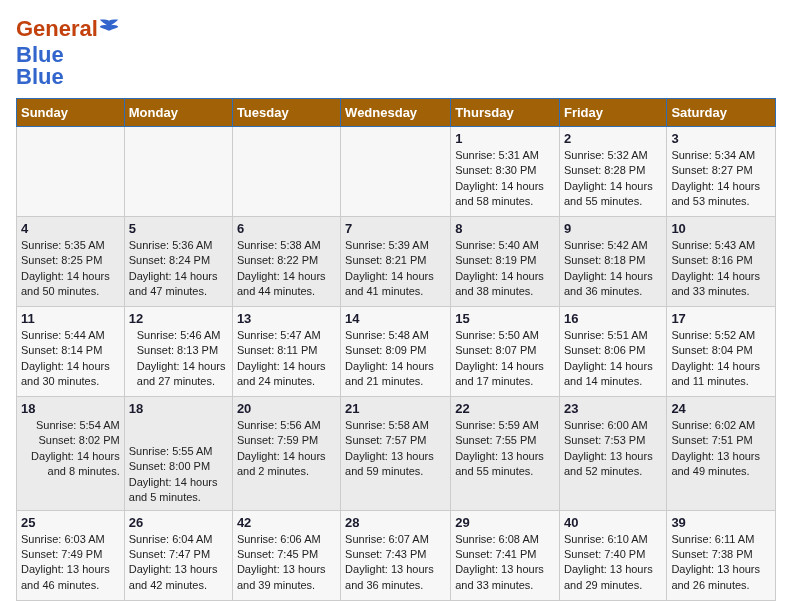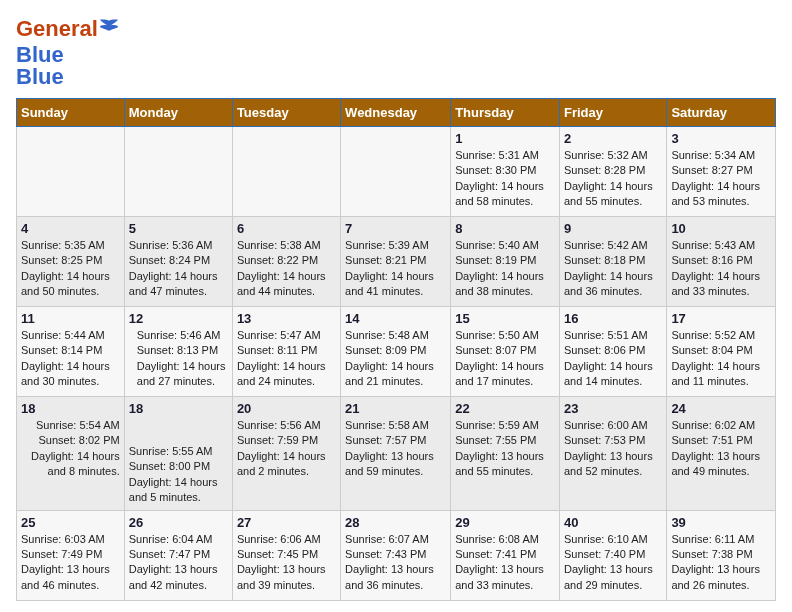--- a/index.html
+++ b/index.html
@@ -308,21 +308,21 @@
 and 46 minutes.</div>
         </td>
         <td>
           <span class="day-num">26</span>
           <div class="day-info" style="white-space: pre-line;">Sunrise: 6:04 AM
 Sunset: 7:47 PM
 Daylight: 13 hours
 and 42 minutes.</div>
         </td>
         <td>
-          <span class="day-num">27</span>
+          <span class="day-num">42</span>
           <div class="day-info" style="white-space: pre-line;">Sunrise: 6:06 AM
 Sunset: 7:45 PM
 Daylight: 13 hours
 and 39 minutes.</div>
         </td>
         <td>
           <span class="day-num">28</span>
           <div class="day-info" style="white-space: pre-line;">Sunrise: 6:07 AM
 Sunset: 7:43 PM
 Daylight: 13 hours

